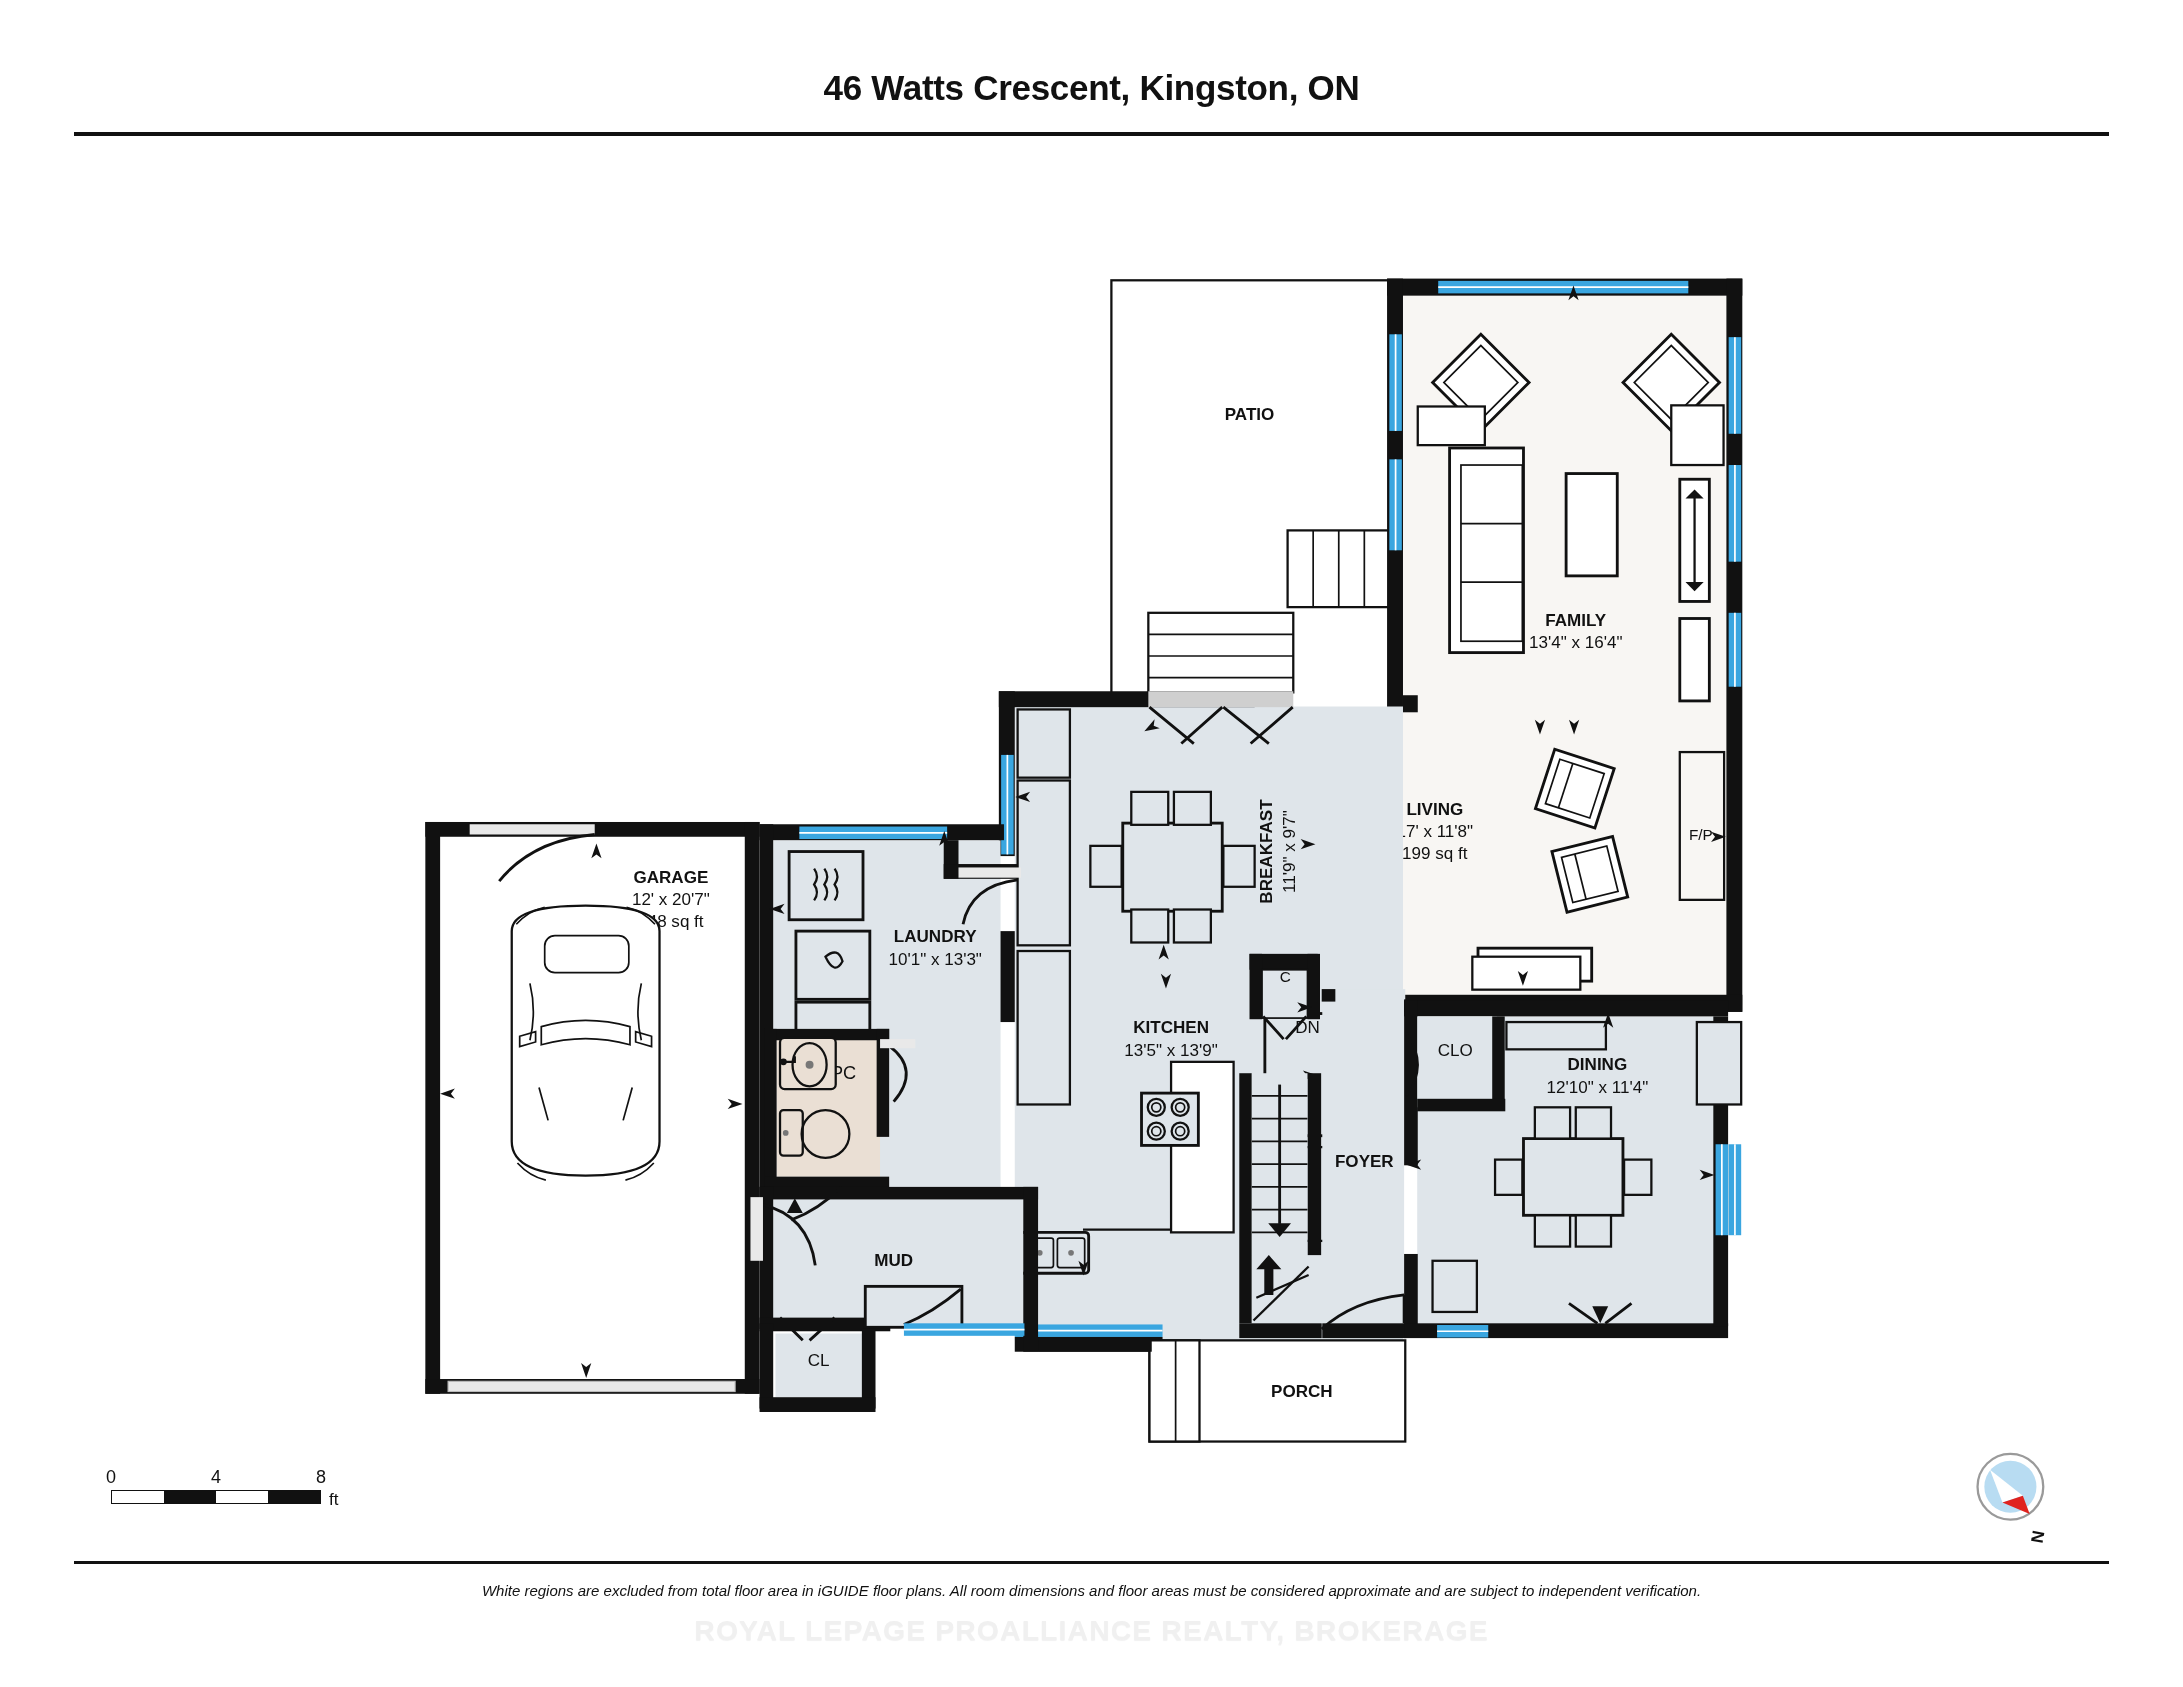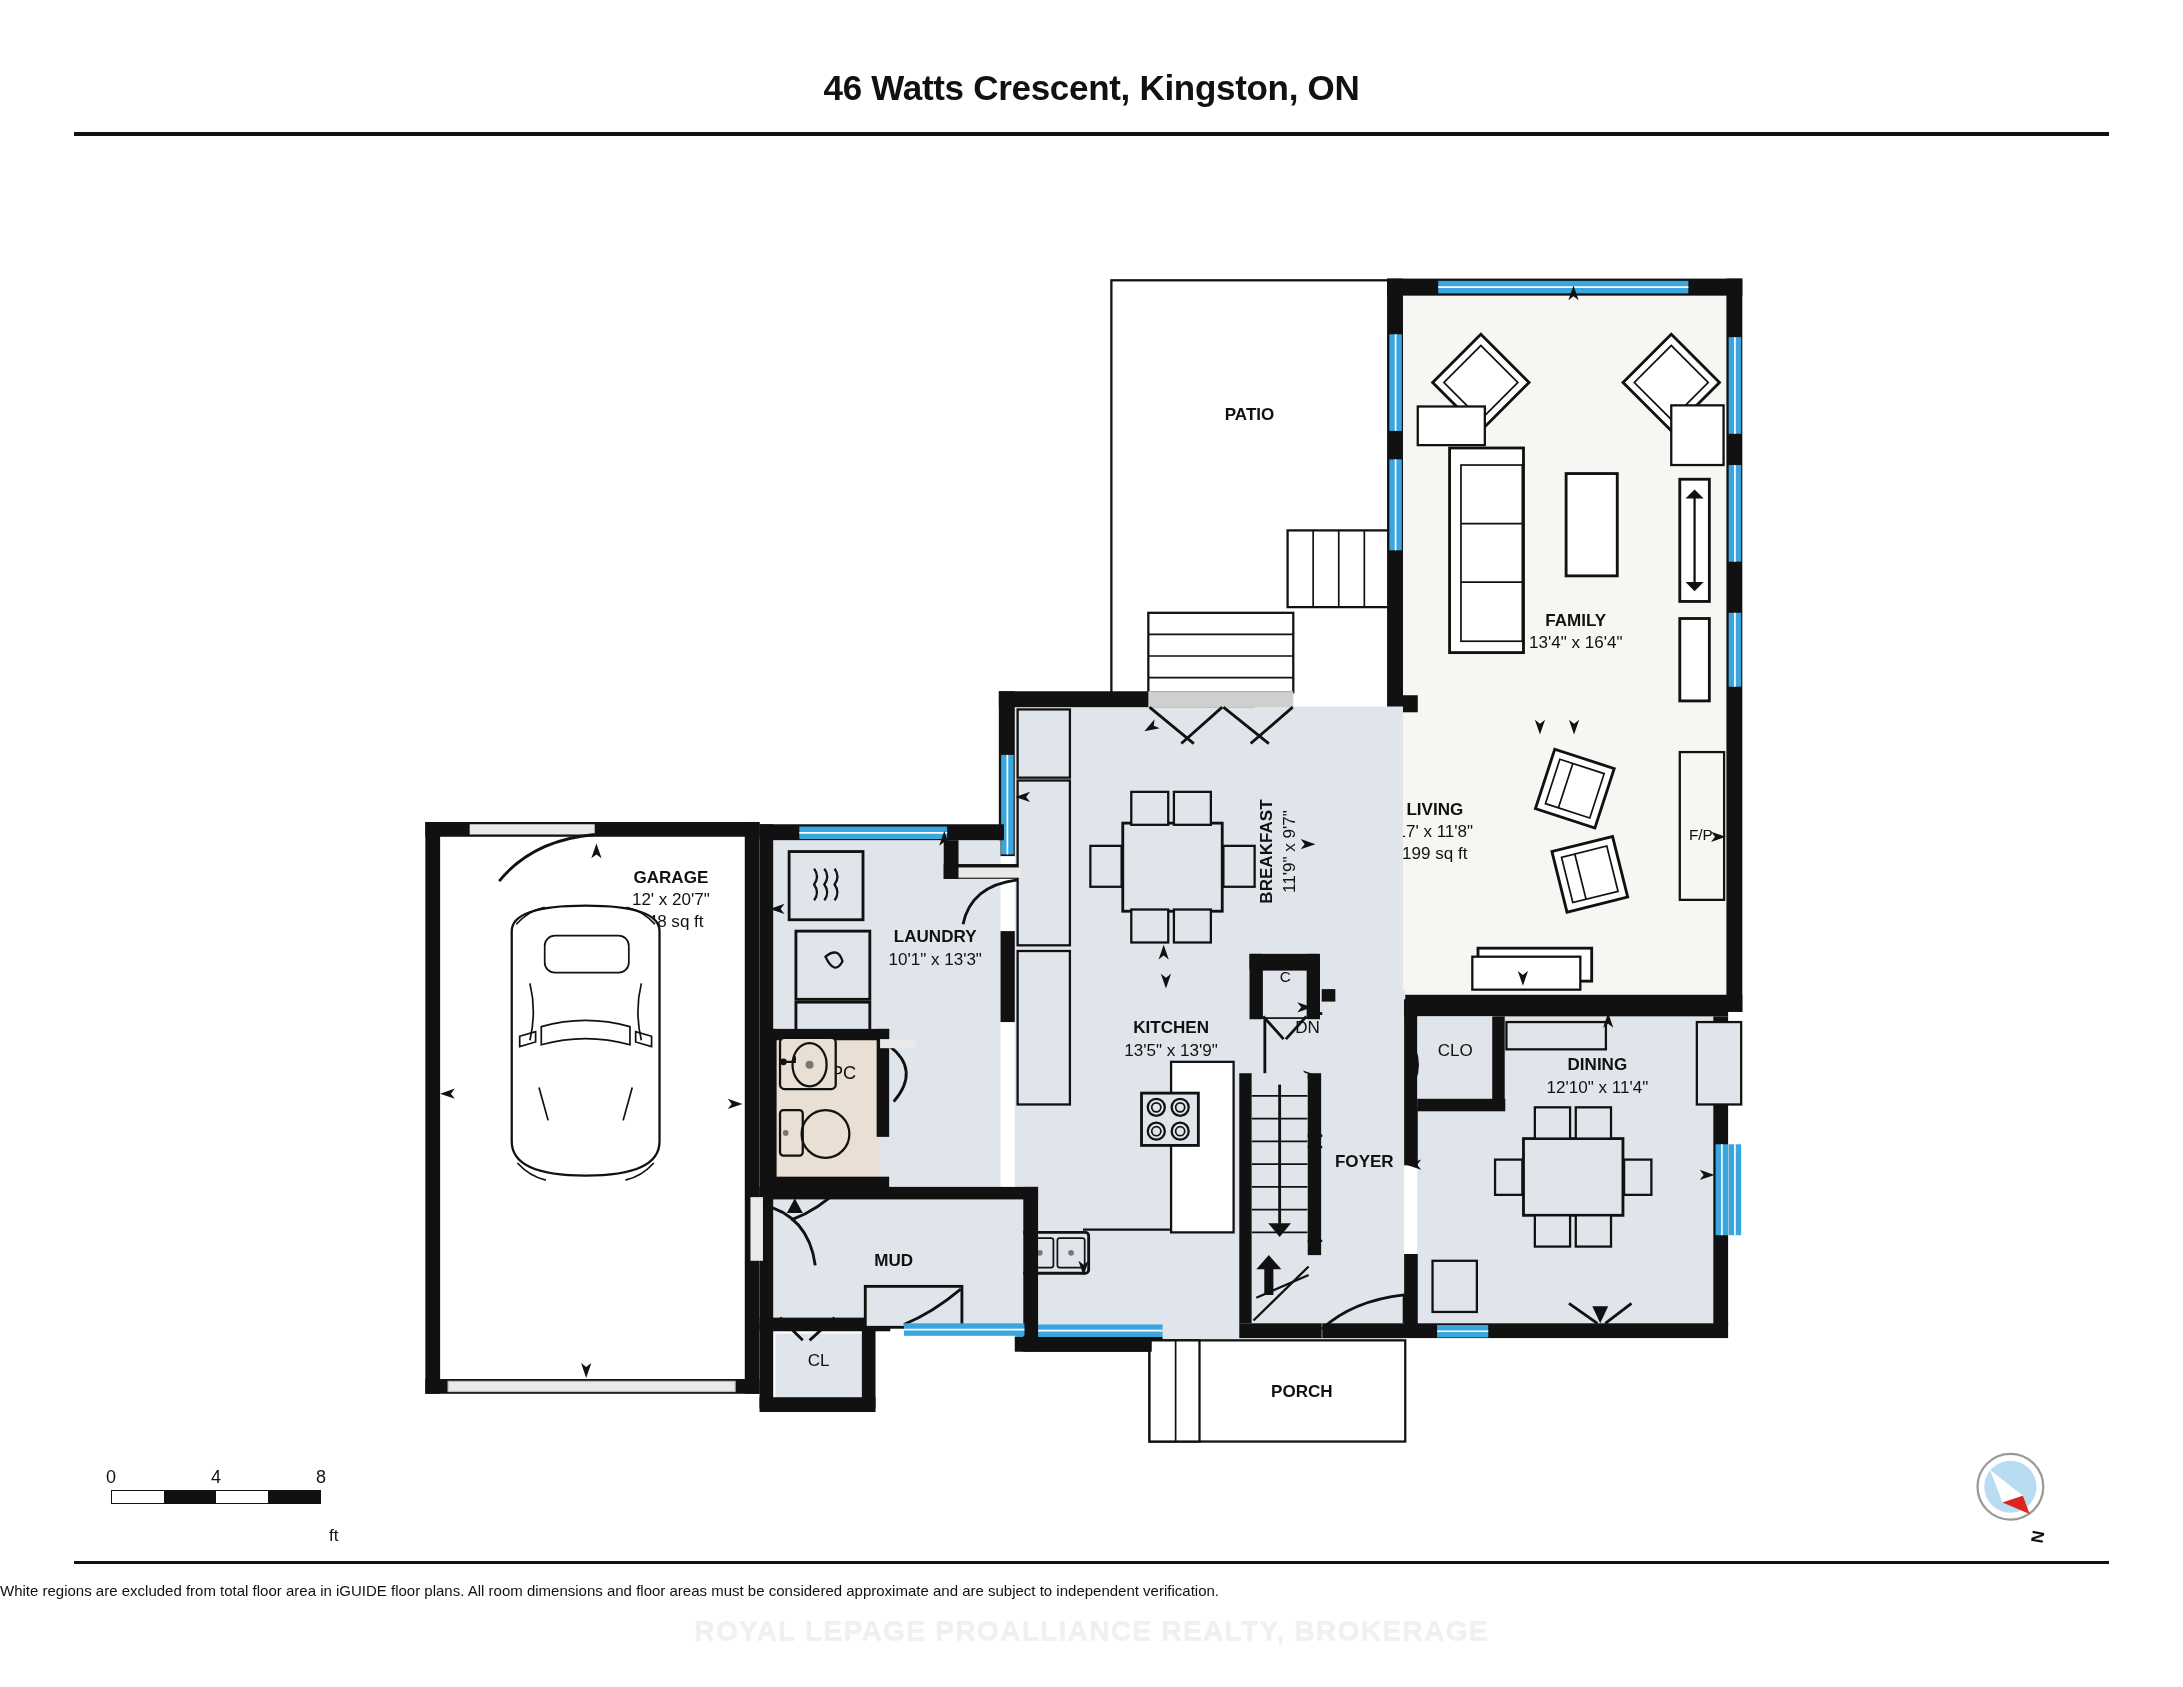--- a/index.html
+++ b/index.html
@@ -30,42 +30,42 @@
   #area-block .row{display:flex;}
   #area-block .floor-label{font-weight:bold;width:132px;}
 
   
   #footer-rule{
     position:absolute;left:74px;right:74px;top:1561px;
     height:3.4px;background:#111;
   }
   #disclaimer{
     position:absolute;left:0;right:0;top:1582px;
-    font-size:15px;color:#111;
+    text-align:center;font-size:15px;color:#111;font-style:italic;
   }
   #watermark{
     position:absolute;left:0;right:0;top:1614px;
     text-align:center;font-size:28.4px;font-weight:bold;
     color:#f0f0f0;letter-spacing:1.1px;
     text-shadow:0 1.1px 1.1px rgba(0,0,0,.06);
   }
   #prepared{
     position:absolute;left:0;right:0;top:1494px;
     text-align:center;font-size:17px;
   }
 
   
   #scalebar{position:absolute;left:111px;top:1467px;width:239px;}
   #scalebar .ticks{position:relative;height:23px;}
   #scalebar .ticks span{position:absolute;font-size:18px;transform:translateX(-50%);}
   #scalebar .bar{display:flex;width:210px;height:13.6px;border:1.1px solid #111;box-sizing:border-box;}
   #scalebar .bar div{flex:1;}
   #scalebar .bar .w{background:#fff;}
   #scalebar .bar .b{background:#111;}
-  #scalebar .unit{position:absolute;left:218px;top:23px;font-size:17px;margin-top:36px;}
+  #scalebar .unit{position:absolute;left:218px;top:23px;font-size:17px;}
 
   
   #compass{position:absolute;left:1973px;top:1449px;width:85px;height:97px;}
 
   
   #plan{position:absolute;left:0;top:16px;width:2183px;height:1687px;border-radius:22px;}
   #plan svg{display:block;}
 
   .rmlabel{
     font-family:"Liberation Sans", sans-serif;

